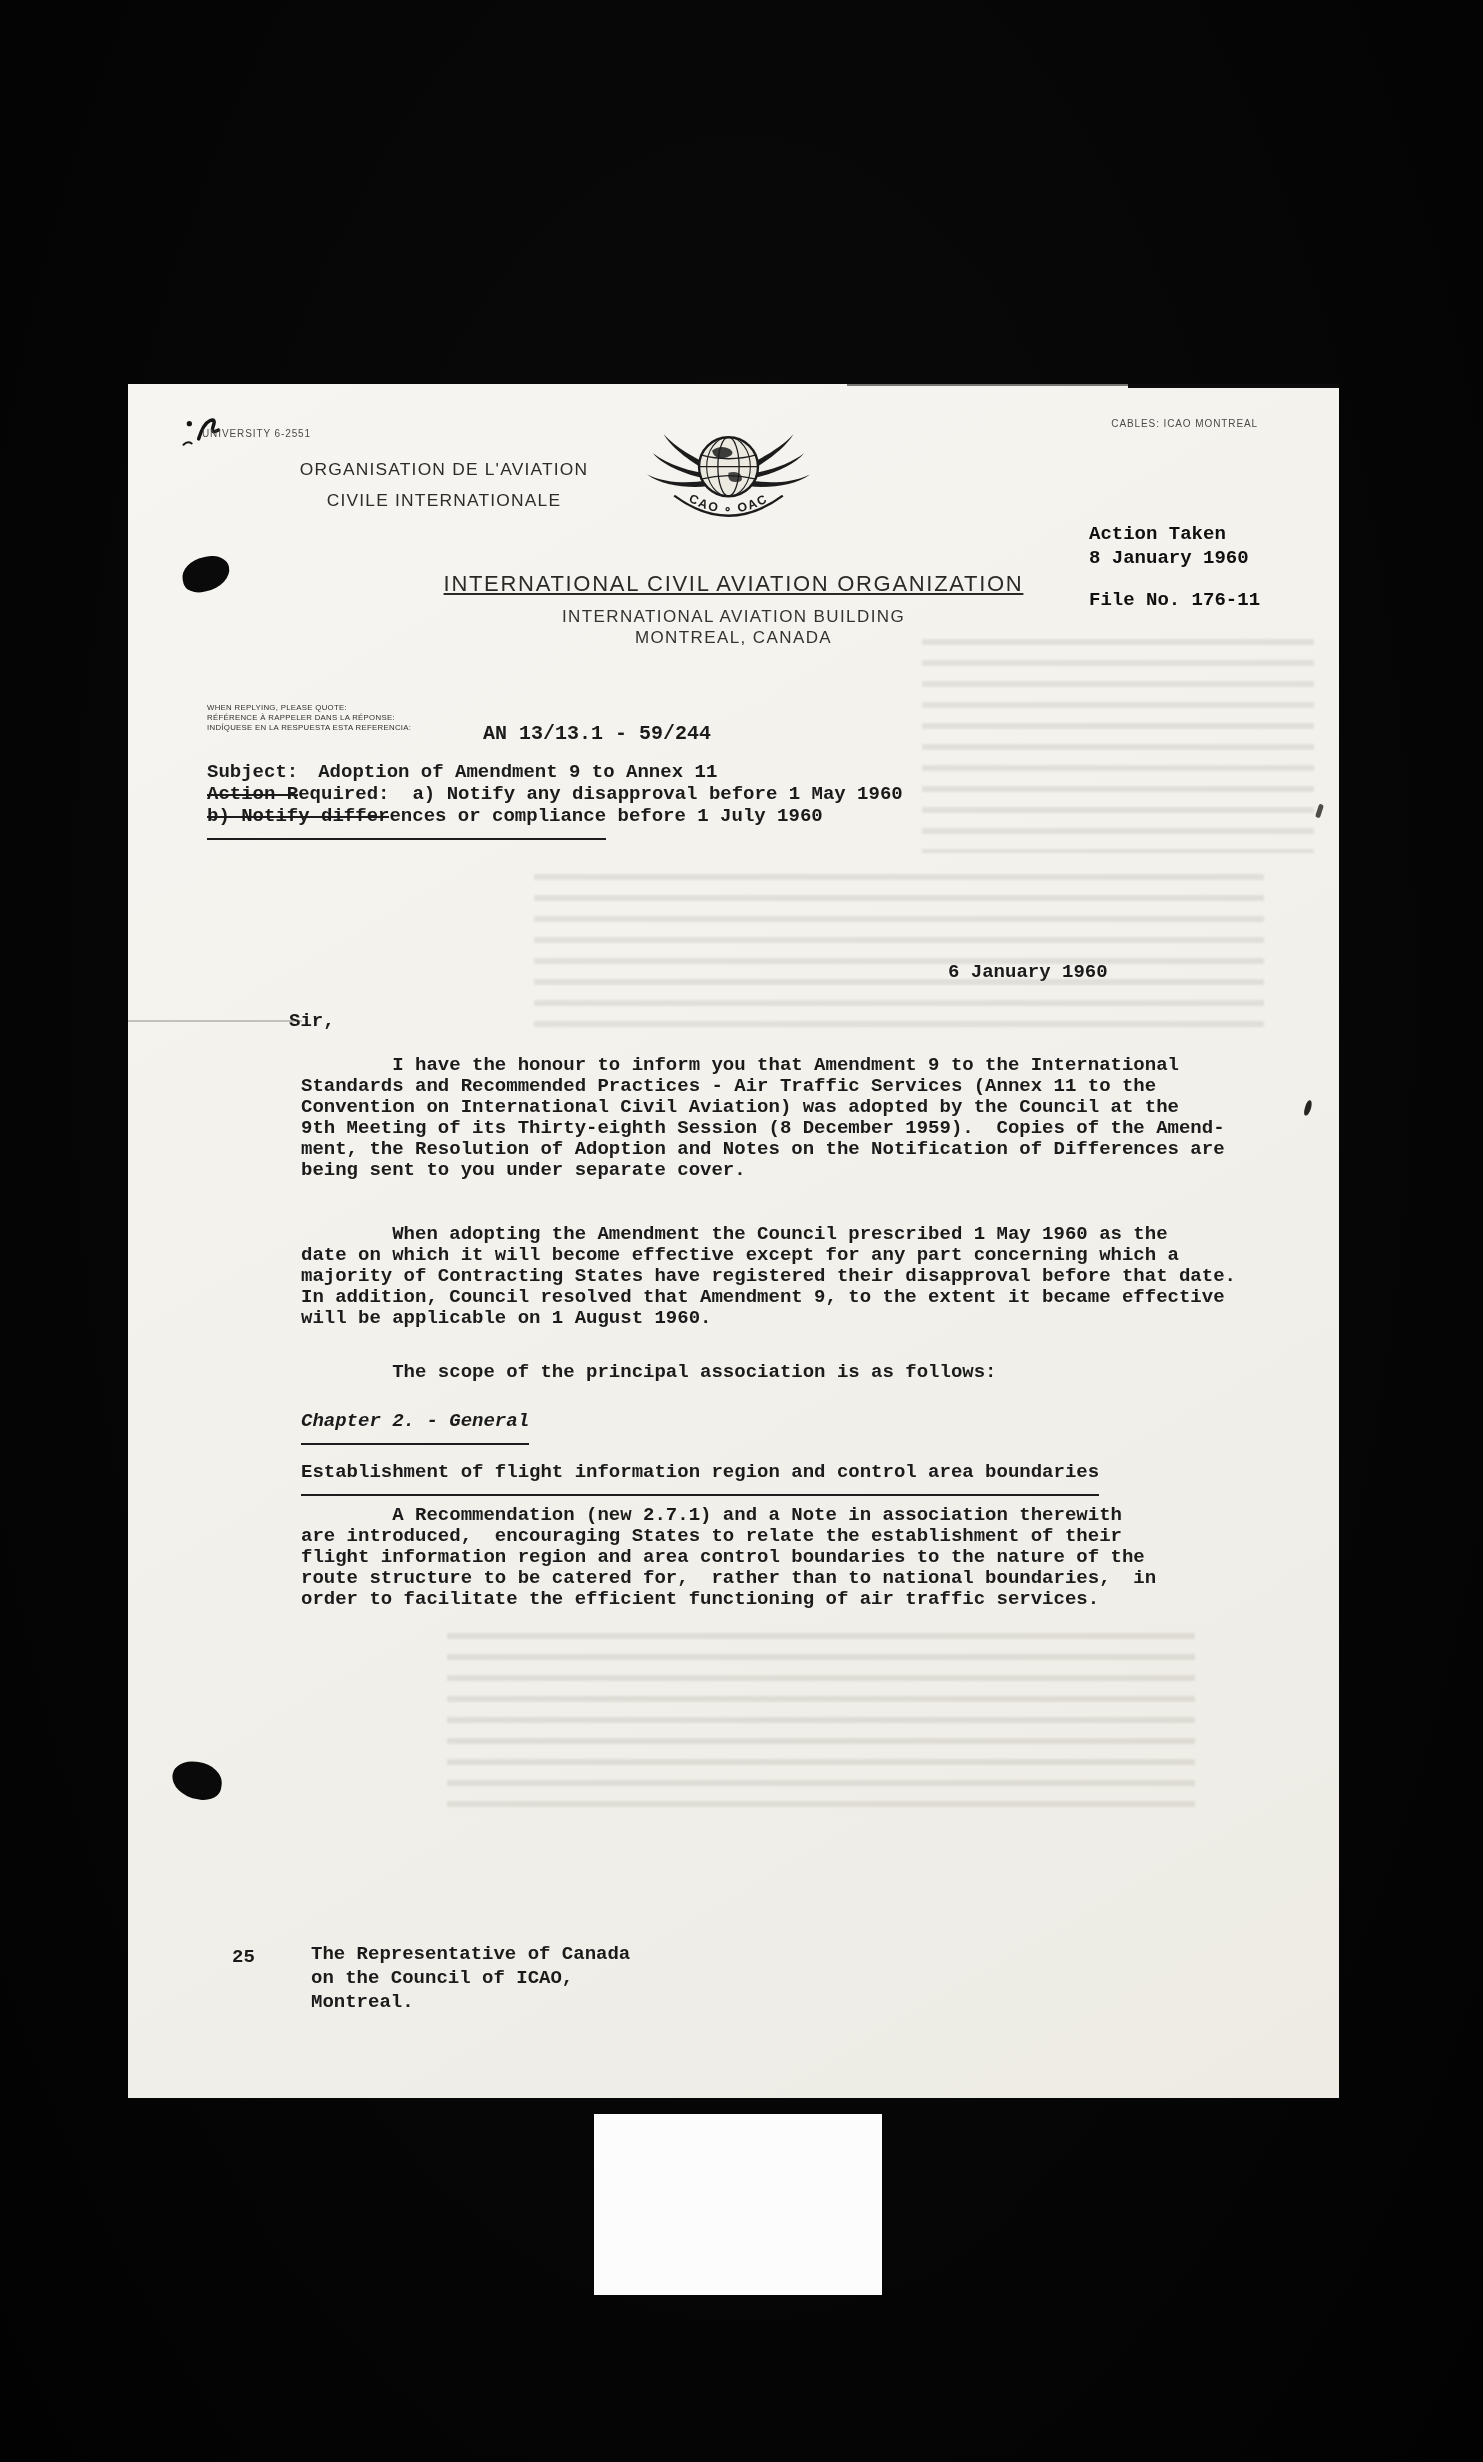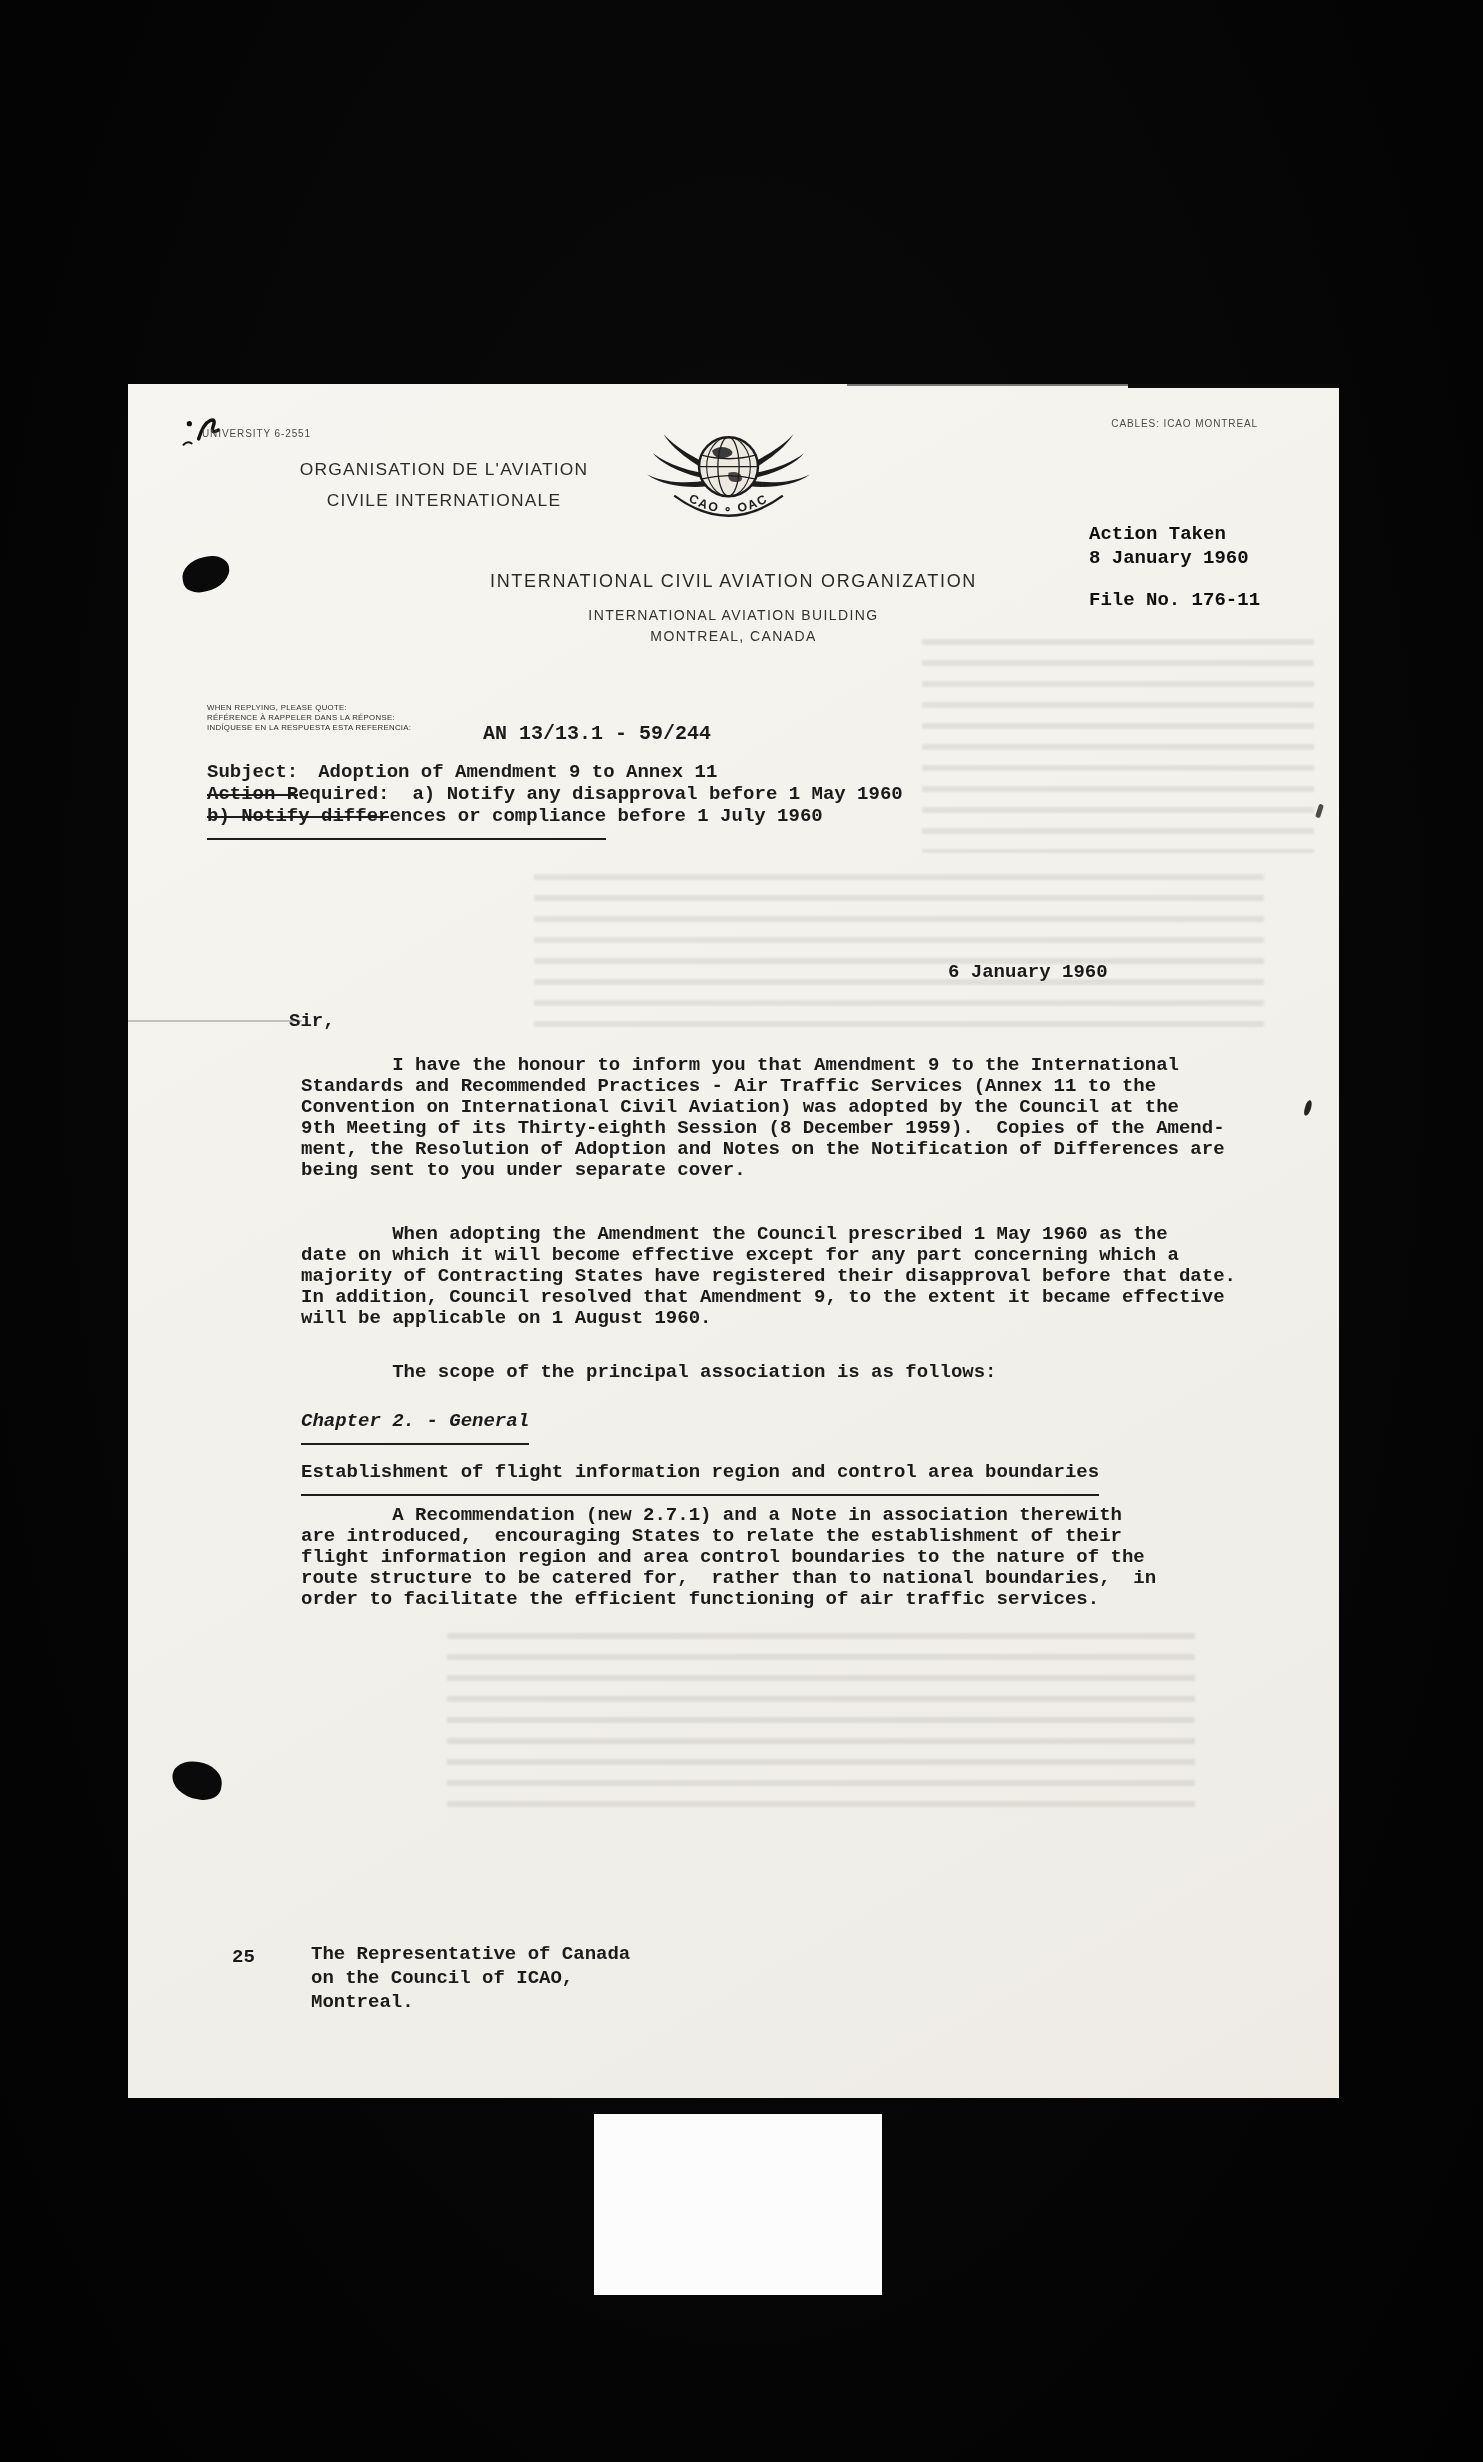--- a/index.html
+++ b/index.html
@@ -15,22 +15,22 @@
 
   .mono { font-family:"Liberation Mono", monospace; font-weight:700; color:#1b1b1b; }
   .sans { font-family:"Liberation Sans", sans-serif; }
   .abs  { position:absolute; }
   .prewrap { white-space:pre-wrap; }
   .ctr { text-align:center; }
   .ul { border-bottom:2.3px solid #1d1d1d; padding-bottom:11px; }
 
   .tiny-caps { font-size:10px; letter-spacing:0.9px; color:#4b4b48; }
   .org-block { font-size:17.4px; letter-spacing:1.2px; color:#2c2c2a; line-height:31px; }
-  .org-en    { font-size:18px; letter-spacing:1.7px; color:#2a2a28; }
-  .sub-caps  { font-size:14px; letter-spacing:1.4px; color:#333331; }
+  .org-en    { font-size:22px; letter-spacing:1.7px; color:#2a2a28;text-decoration:underline; }
+  .sub-caps  { font-size:17px; letter-spacing:1.4px; color:#333331; }
   .stamp     { font-size:19px; line-height:24px; color:#101010; }
   .note-tiny { font-size:7.8px; line-height:10px; letter-spacing:0.3px; color:#2e2e2c; }
   .body-txt  { font-size:19px; line-height:21px; }
   .subj-line { font-size:19px; line-height:22px; }
 
   
   .blob { position:absolute; background:#0a0a0a; }
   .ghost { position:absolute; opacity:0.9;
       background: repeating-linear-gradient(180deg, rgba(112,106,94,0.15) 0 6.4px, rgba(0,0,0,0) 6.4px 21px);
       filter: blur(1.2px); }

